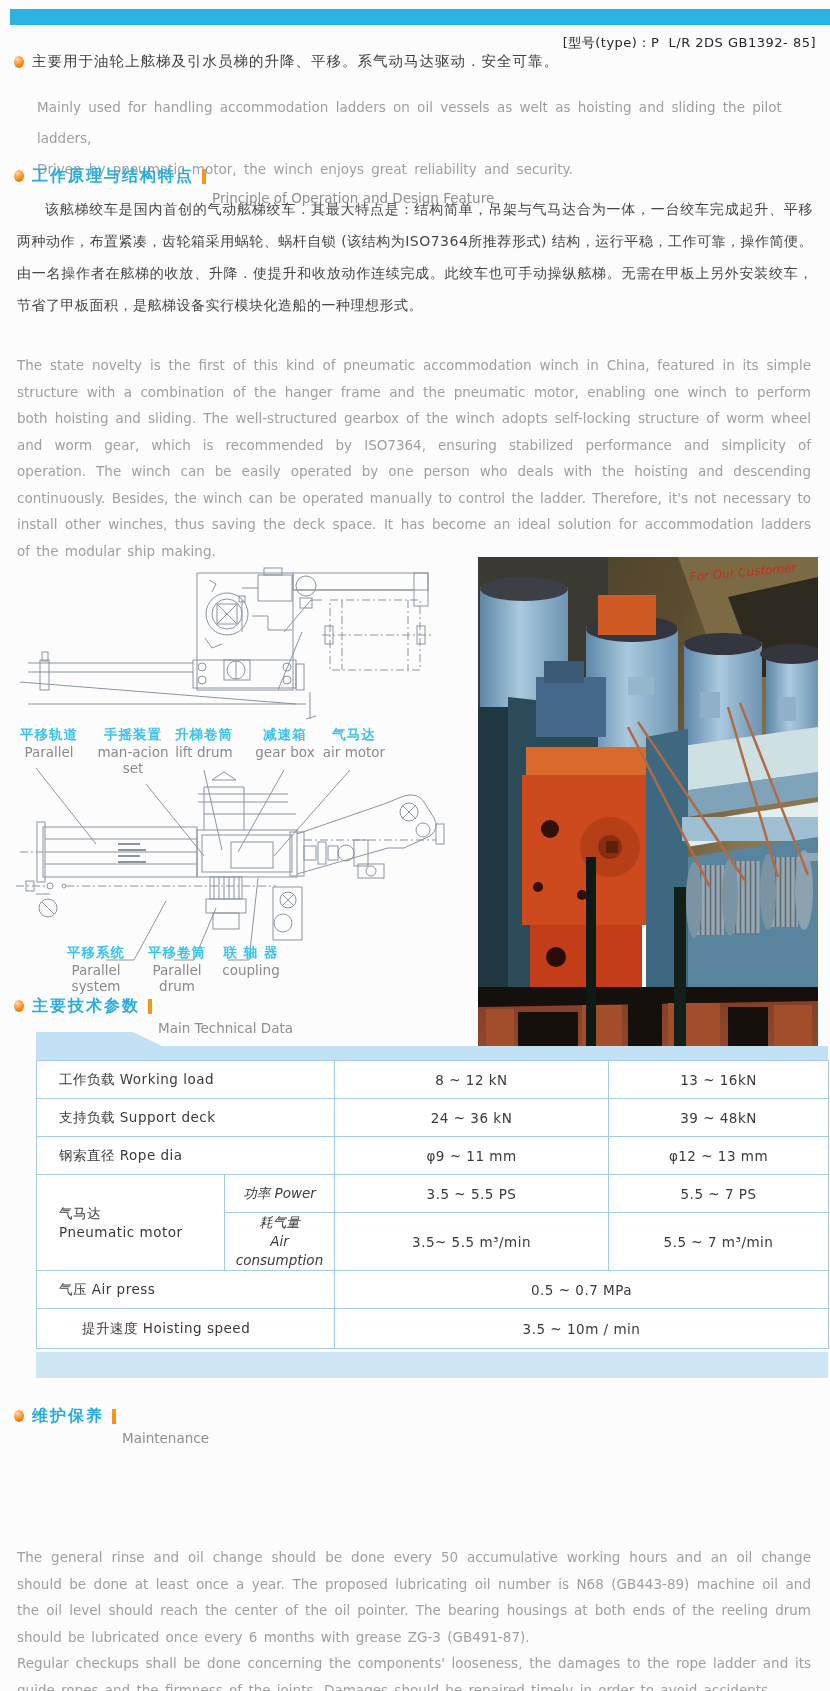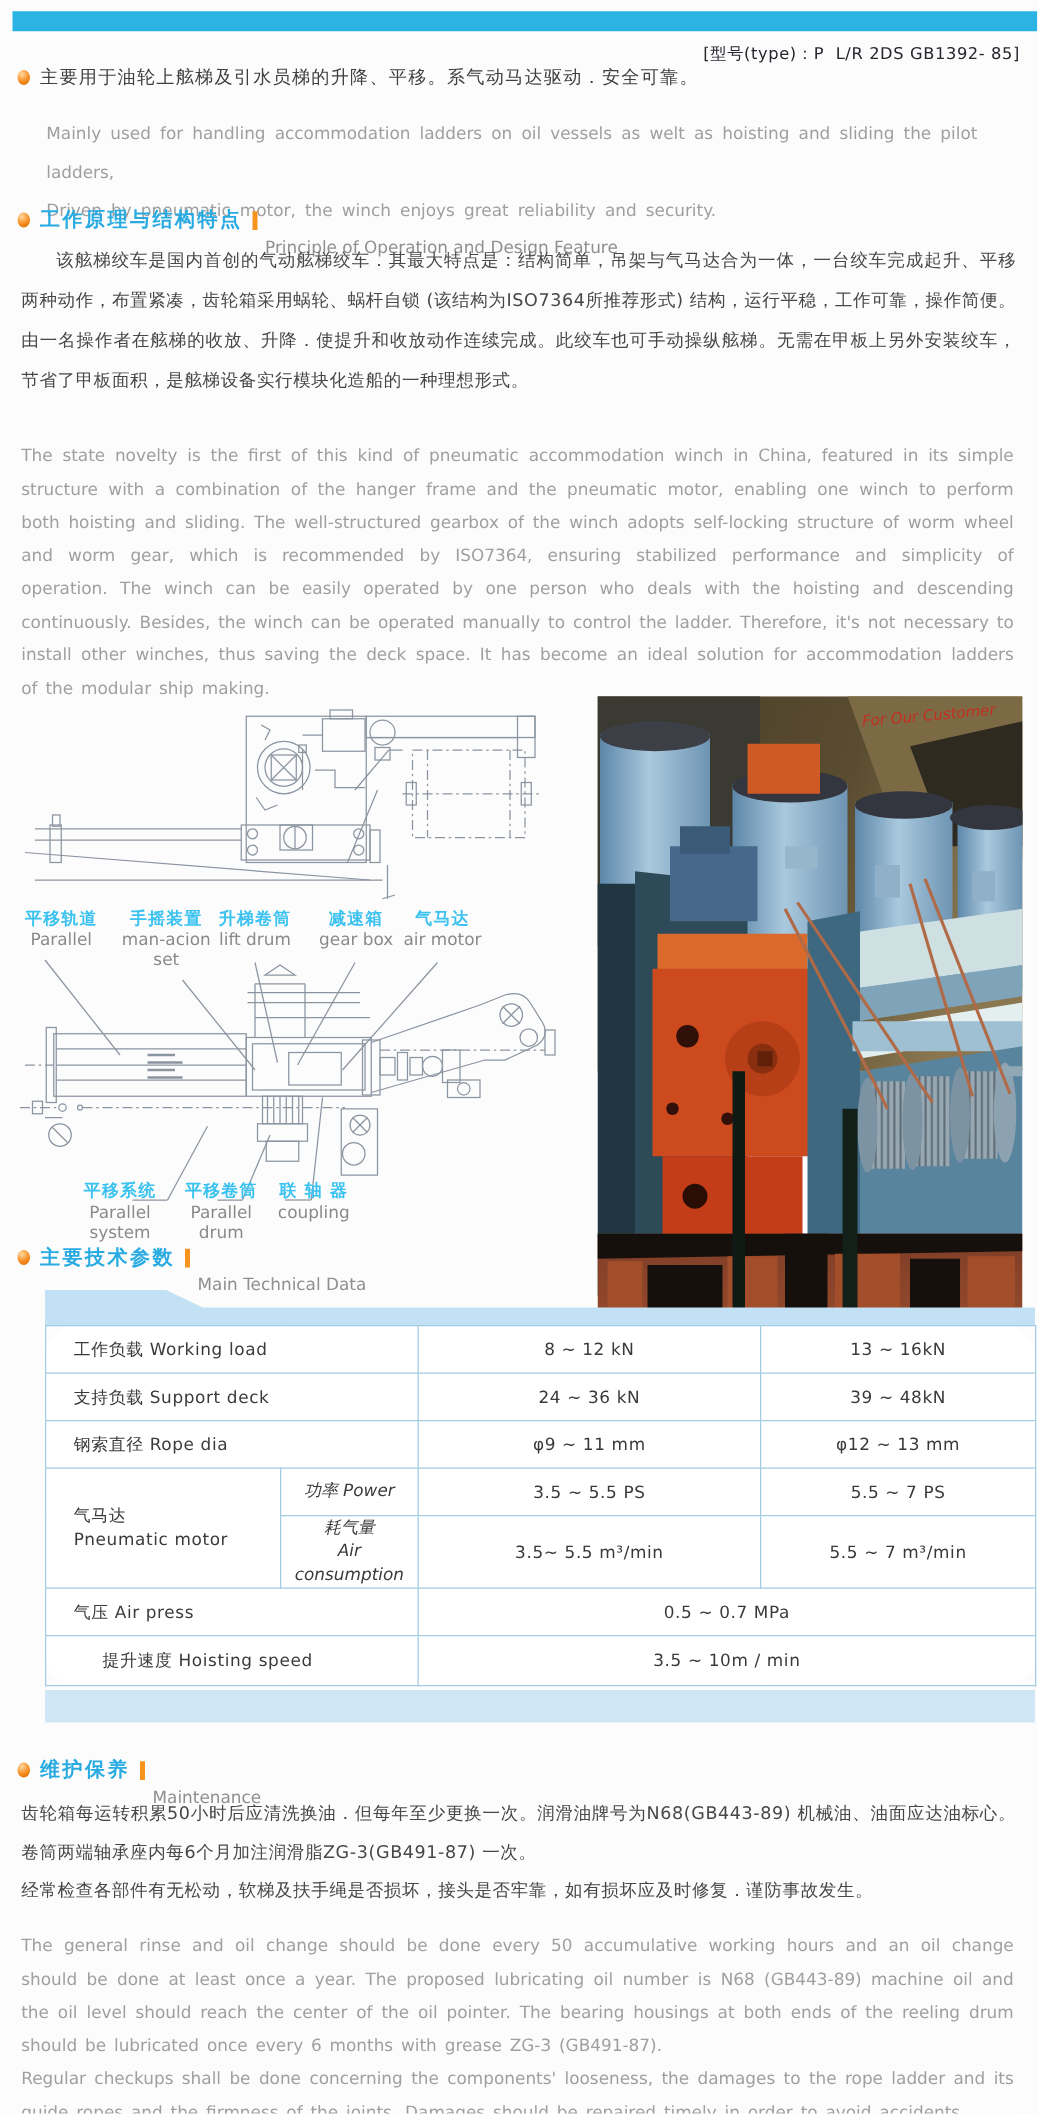--- a/index.html
+++ b/index.html
@@ -438,23 +438,19 @@
 
   <div class="footer-band"></div>
 
   <div class="sec-header" style="left:14px; top:1386px;">
     <span class="bullet-dot"></span>
     <span class="sec-cn">维护保养</span>
     <span class="sec-bar"></span>
     <span class="sec-en">Maintenance</span>
   </div>
 
-  <div class="body-cn-2 para">
-    <div>齿轮箱每运转积累50小时后应清洗换油．但每年至少更换一次。润滑油牌号为N68(GB443-89) 机械油、油面应达油标心。卷筒两端轴承座内每6个月加注润滑脂ZG-3(GB491-87) 一次。</div>
-    <div>经常检查各部件有无松动，软梯及扶手绳是否损坏，接头是否牢靠，如有损坏应及时修复．谨防事故发生。</div>
-  </div>
 
   <div class="body-en-2 para">
     <div>The general rinse and oil change should be done every 50 accumulative working hours and an oil change should be done at least once a year. The proposed lubricating oil number is N68 (GB443-89) machine oil and the oil level should reach the center of the oil pointer. The bearing housings at both ends of the reeling drum should be lubricated once every 6 months with grease ZG-3 (GB491-87).</div>
     <div>Regular checkups shall be done concerning the components' looseness, the damages to the rope ladder and its guide ropes and the firmness of the joints. Damages should be repaired timely in order to avoid accidents.</div>
   </div>
 
 </div>
 
 </body></html>

